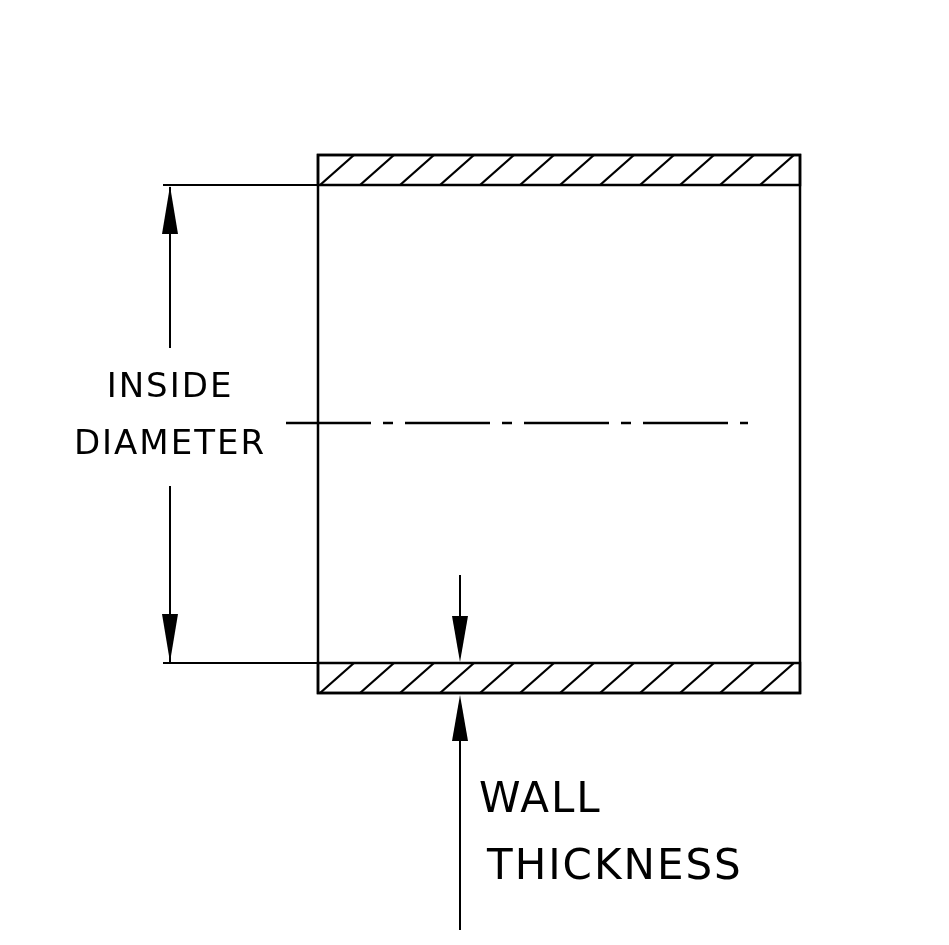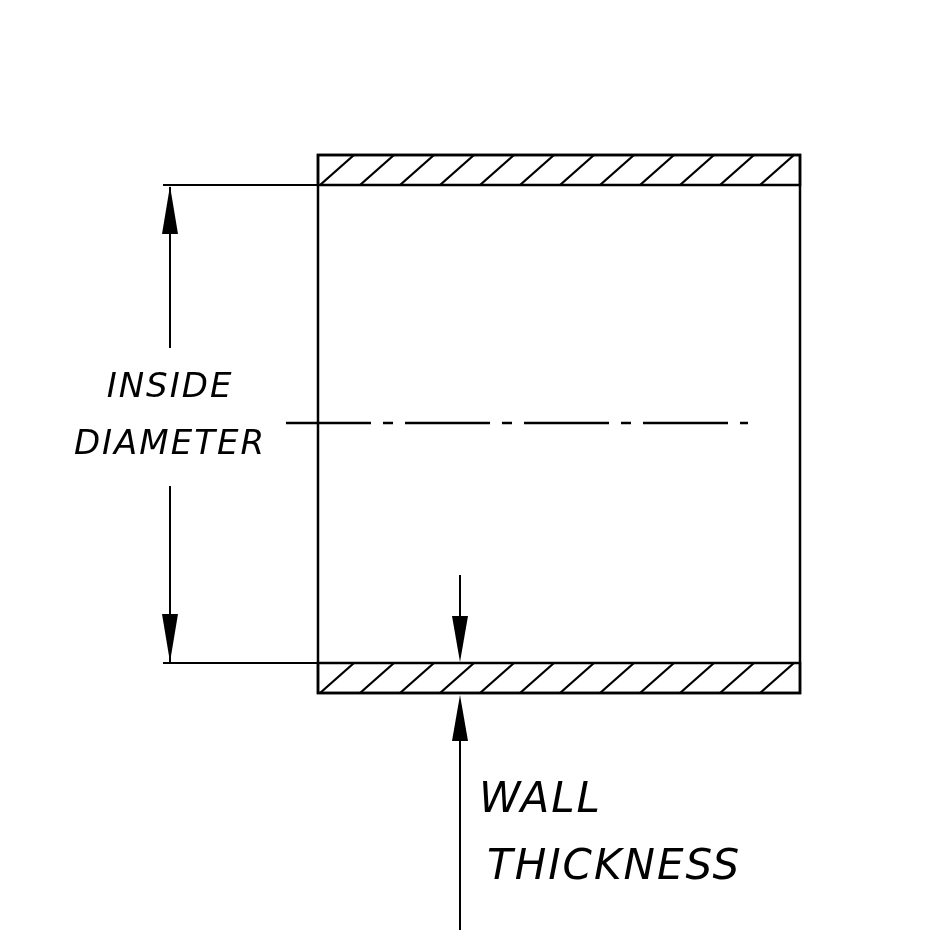--- a/index.html
+++ b/index.html
@@ -8,21 +8,20 @@
     background: #ffffff;
     width: 949px;
     height: 945px;
     overflow: hidden;
   }
   .canvas {
     position: relative;
     width: 949px;
     height: 945px;
     background: #ffffff;
-    font-style: italic;
   }
   svg { display: block; }
   .dim-label {
     font-family: "DejaVu Sans", "Liberation Sans", sans-serif;
     fill: #000000;
   }
   .dim-label.small {
     font-size: 34px;
     letter-spacing: 2px;
   }

